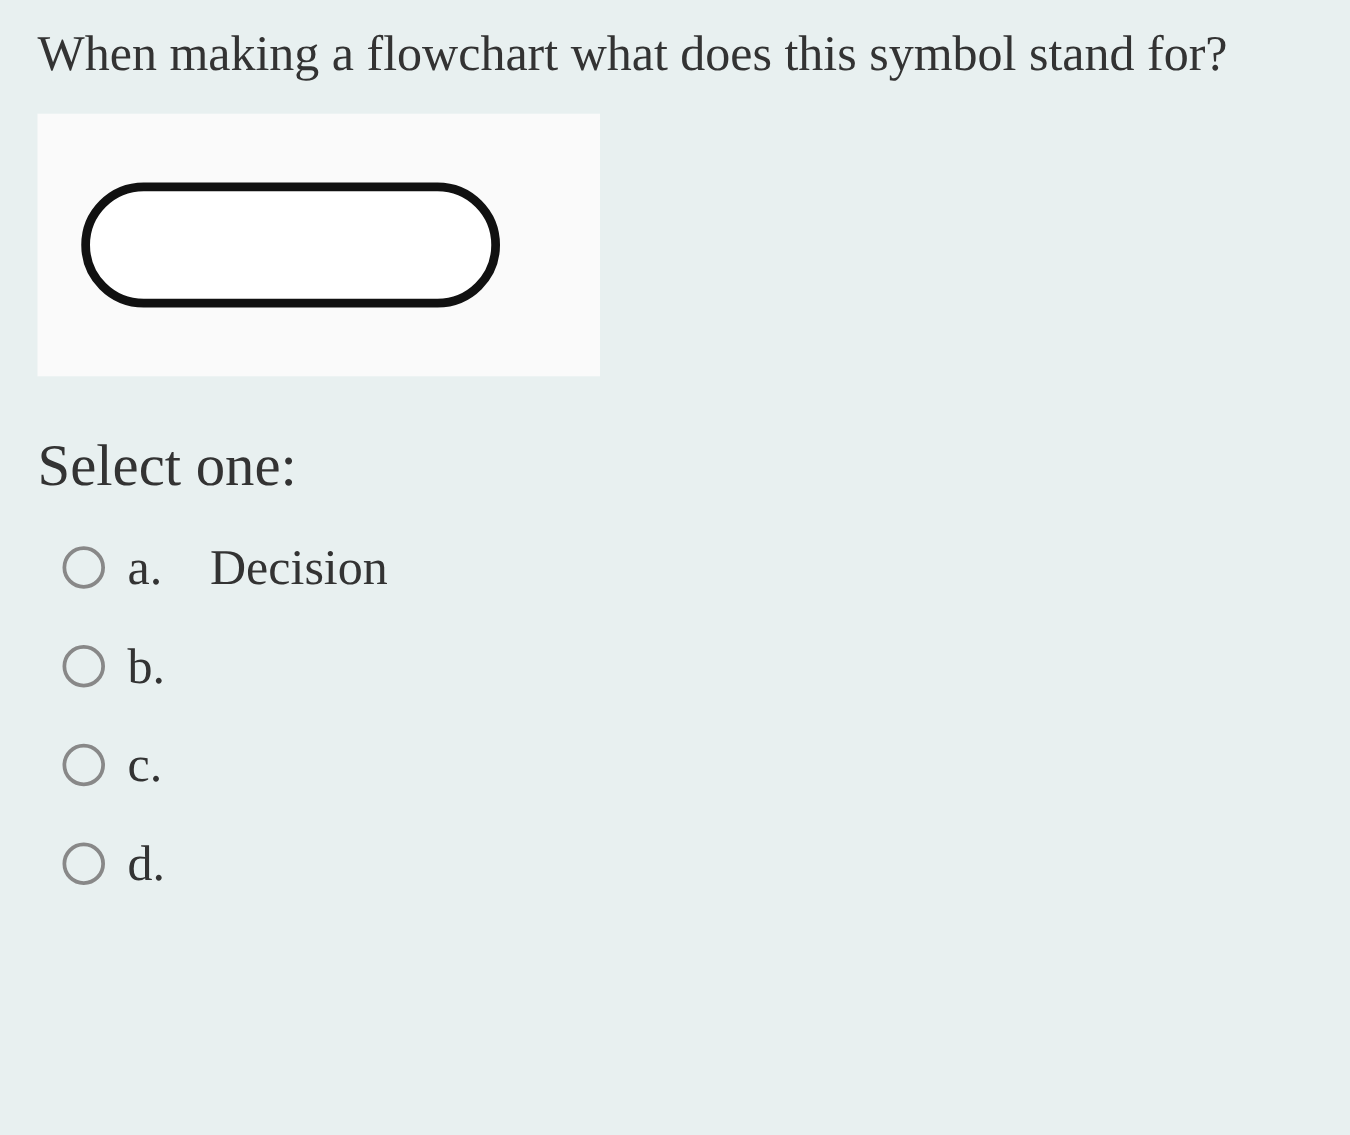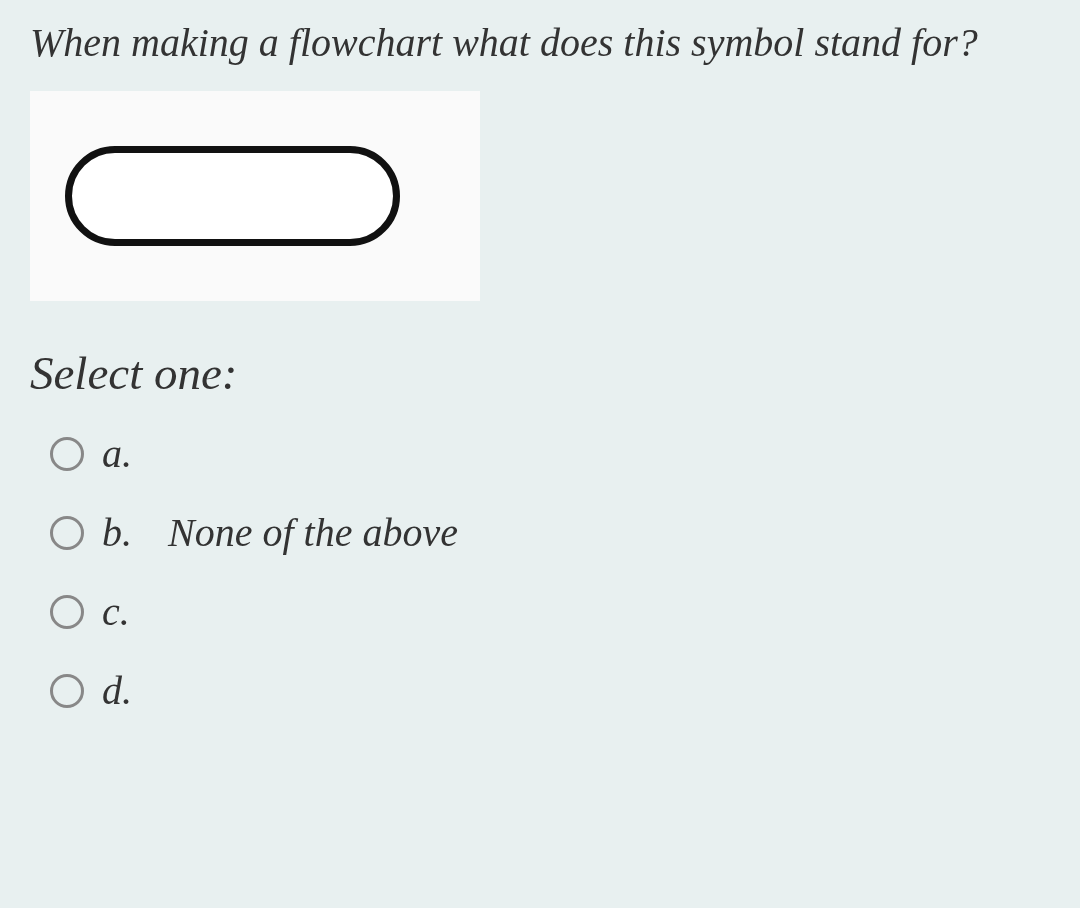--- a/index.html
+++ b/index.html
@@ -1,19 +1,18 @@
 <!DOCTYPE html>
 <html><head>
   <meta charset="utf-8">
   <style>
     * {
       margin: 0;
       padding: 0;
       box-sizing: border-box;
-      font-style: italic;
     }
     body {
       width: 1080px;
       height: 908px;
       background-color: #e8f0f0;
       font-family: Georgia, 'Times New Roman', serif;
       padding: 20px 30px;
       color: #2a2a2a;
     }
     .question-text {
@@ -82,25 +81,25 @@
 <div class="symbol-container">
   <div class="terminal-symbol"></div>
 </div>
 
 <div class="select-prompt">Select one:</div>
 
 <div class="options">
   <label class="option-row">
     <span class="radio-circle"></span>
     <span class="option-letter">a.</span>
+    <span class="option-text">Decision</span>
   </label>
   <label class="option-row">
     <span class="radio-circle"></span>
     <span class="option-letter">b.</span>
-    <span class="option-text">None of the above</span>
   </label>
   <label class="option-row">
     <span class="radio-circle"></span>
     <span class="option-letter">c.</span>
   </label>
   <label class="option-row">
     <span class="radio-circle"></span>
     <span class="option-letter">d.</span>
   </label>
 </div>

